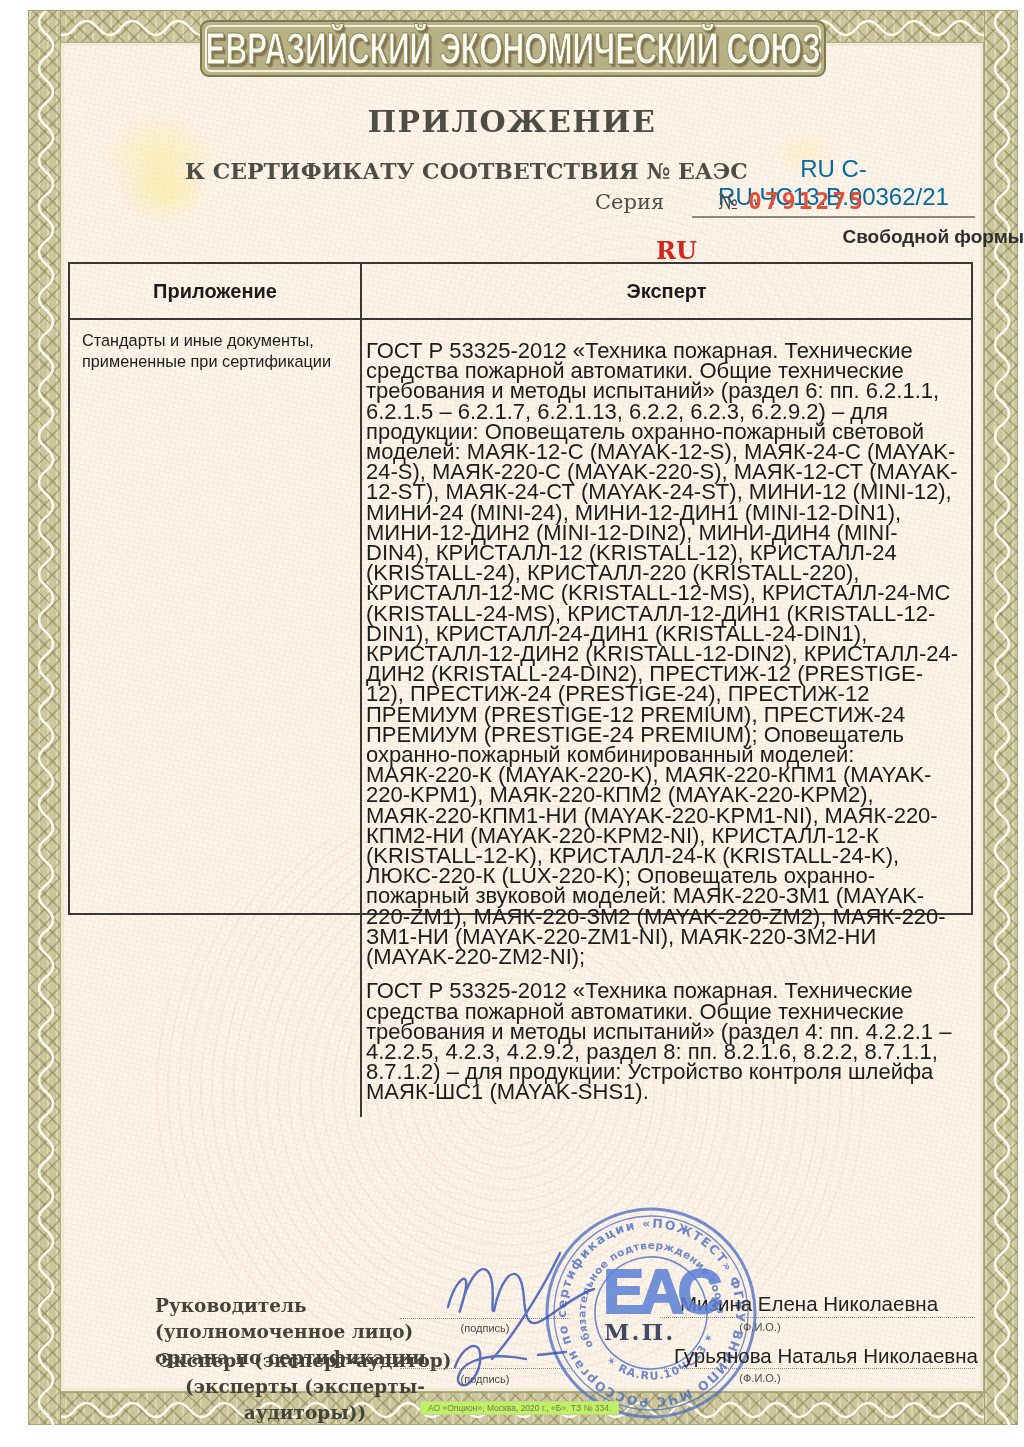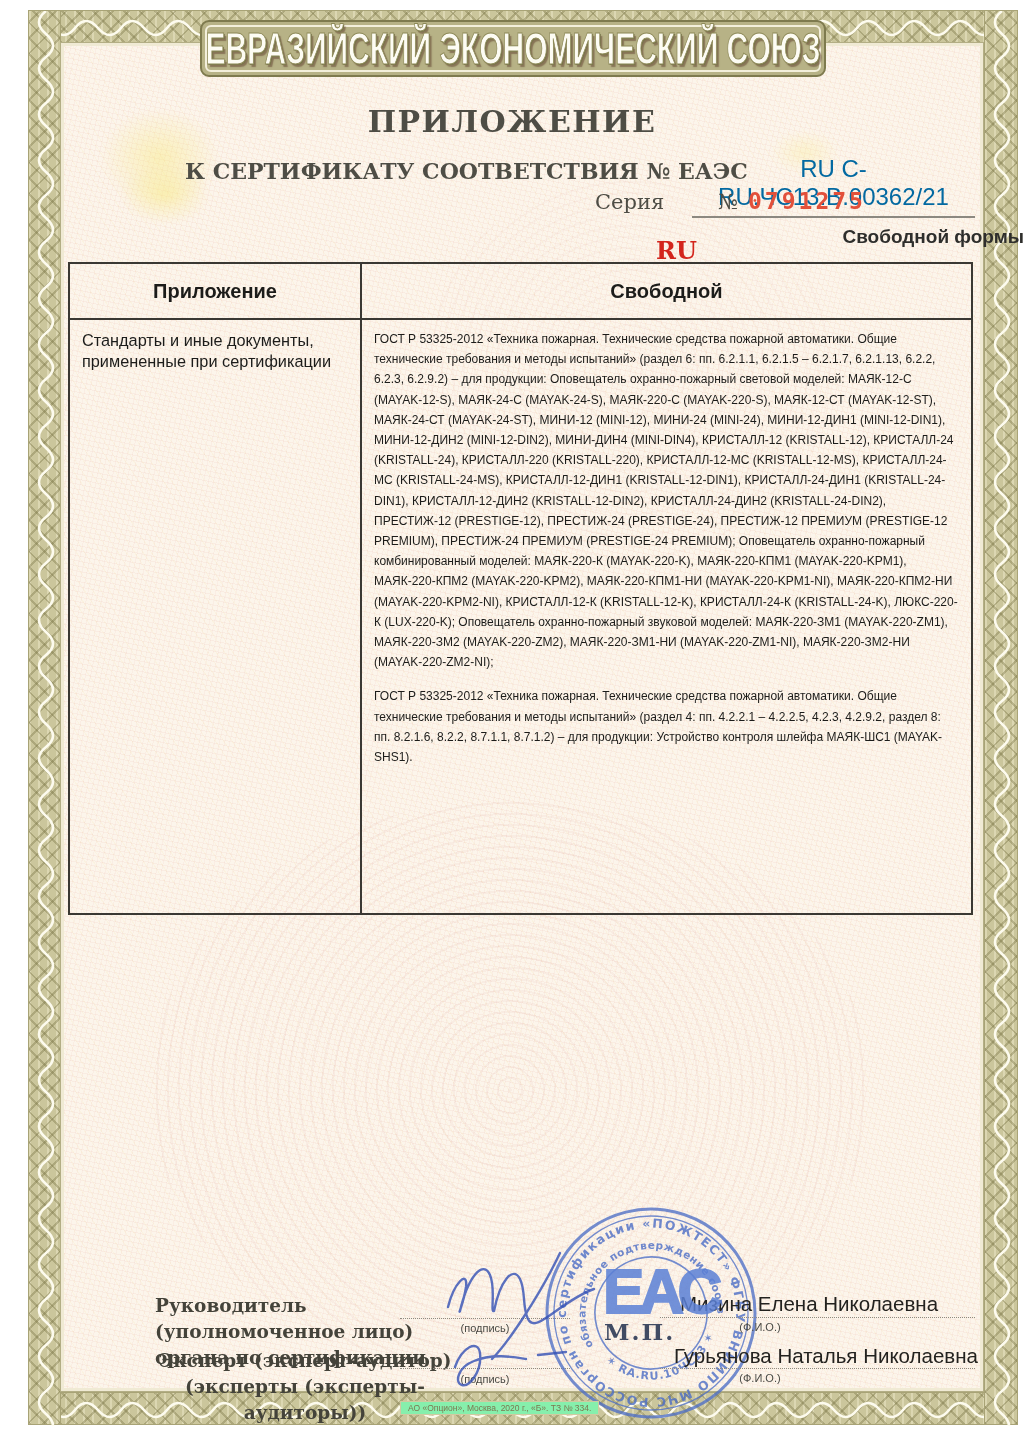--- a/index.html
+++ b/index.html
@@ -56,35 +56,35 @@
   .form-note{position:absolute;left:0;top:226px;width:1024px;text-align:right;
     font-weight:bold;font-size:19px;color:#2e2e2c;}
   
   .doc-table{position:absolute;left:68px;top:262px;width:905px;height:653px;box-sizing:border-box;
     border:2px solid #3a3833;display:grid;grid-template-columns:292px 1fr;grid-template-rows:56px 1fr;}
   .cell{box-sizing:border-box;color:#1c1c1a;}
   .th{display:flex;align-items:center;justify-content:center;font-weight:bold;font-size:20px;
     border-bottom:2px solid #3a3833;}
   .col1{border-right:2px solid #3a3833;}
   .td1{padding:10px 12px 0 12px;font-weight:normal;font-size:16.3px;line-height:21px;}
-  .td2{padding:9px 12px 0 12px;font-size:12px;line-height:20.2px;}
+  .td2{padding:9px 12px 0 4px;font-size:22px;line-height:20.2px;margin-top:12px;}
   .td2 p{margin:0 0 14px 0;}
   
   .sig-label{position:absolute;font-family:"DejaVu Serif","Liberation Serif",serif;font-weight:bold;
     font-size:18.5px;line-height:26px;color:#44433a;}
   .sig-line{position:absolute;border-bottom:1px dotted #8f8b80;}
   .small-cap{position:absolute;font-size:11px;color:#4a4a45;text-align:center;}
   .fio-name{position:absolute;font-size:20.5px;color:#23221f;white-space:nowrap;z-index:5;}
   .sig-svg{position:absolute;left:380px;top:1235px;z-index:4;}
   .stamp{position:absolute;left:538px;top:1200px;z-index:3;opacity:.92;}
   .mp{position:absolute;left:604px;top:1318px;z-index:6;font-family:"DejaVu Serif","Liberation Serif",serif;
     font-weight:bold;font-size:23px;letter-spacing:2px;color:#2d3a56;opacity:.9;}
   .eac{position:absolute;left:603px;top:1256px;z-index:5;font-weight:bold;font-size:62px;
     color:#5b80d6;letter-spacing:-5px;transform:scaleY(1.02);-webkit-text-stroke:2px #5b80d6;opacity:.85;}
-  .footer-note{position:absolute;left:400px;top:1401px;z-index:6;background:#86efac;
+  .footer-note{position:absolute;left:420px;top:1401px;z-index:6;background:#bef264;
     border:1px solid #cfcaa0;padding:1px 7px;font-size:8.5px;color:#7b7750;white-space:nowrap;}
 </style>
 </head>
 <body>
 
 <div class="page">
 
   <div class="strip strip-top">
     <svg width="990" height="33" viewBox="0 0 990 33">
       <path d="M0,17 q11,-14 23,0 t23,0 t23,0 t23,0 t23,0 t23,0 t23,0 t23,0 t23,0 t23,0 t23,0 t23,0 t23,0 t23,0 t23,0 t23,0 t23,0 t23,0 t23,0 t23,0 t23,0 t23,0 t23,0 t23,0 t23,0 t23,0 t23,0 t23,0 t23,0 t23,0 t23,0 t23,0 t23,0 t23,0 t23,0 t23,0 t23,0 t23,0 t23,0 t23,0 t23,0 t23,0 t23,0" fill="none" stroke="#fdfbee" stroke-width="2.6"></path>
@@ -124,21 +124,21 @@
   <div class="series-row">
     <span class="series-label">Серия</span>
     <span class="series-value">RU</span>
     <span class="num-sign">№</span>
     <span class="blank-number">0791275</span>
   </div>
   <div class="form-note">Свободной формы</div>
 
   <div class="doc-table">
     <div class="cell th col1">Приложение</div>
-    <div class="cell th">Свободной</div>
+    <div class="cell th">Эксперт</div>
     <div class="cell td1 col1">Стандарты и иные документы, примененные при сертификации</div>
     <div class="cell td2">
       <p>ГОСТ Р 53325-2012 «Техника пожарная. Технические средства пожарной автоматики. Общие технические требования и методы испытаний» (раздел 6: пп. 6.2.1.1, 6.2.1.5 – 6.2.1.7, 6.2.1.13, 6.2.2, 6.2.3, 6.2.9.2) – для продукции: Оповещатель охранно-пожарный световой моделей: МАЯК-12-С (MAYAK-12-S), МАЯК-24-С (MAYAK-24-S), МАЯК-220-С (MAYAK-220-S), МАЯК-12-СТ (MAYAK-12-ST), МАЯК-24-СТ (MAYAK-24-ST), МИНИ-12 (MINI-12), МИНИ-24 (MINI-24), МИНИ-12-ДИН1 (MINI-12-DIN1), МИНИ-12-ДИН2 (MINI-12-DIN2), МИНИ-ДИН4 (MINI-DIN4), КРИСТАЛЛ-12 (KRISTALL-12), КРИСТАЛЛ-24 (KRISTALL-24), КРИСТАЛЛ-220 (KRISTALL-220), КРИСТАЛЛ-12-МС (KRISTALL-12-MS), КРИСТАЛЛ-24-МС (KRISTALL-24-MS), КРИСТАЛЛ-12-ДИН1 (KRISTALL-12-DIN1), КРИСТАЛЛ-24-ДИН1 (KRISTALL-24-DIN1), КРИСТАЛЛ-12-ДИН2 (KRISTALL-12-DIN2), КРИСТАЛЛ-24-ДИН2 (KRISTALL-24-DIN2), ПРЕСТИЖ-12 (PRESTIGE-12), ПРЕСТИЖ-24 (PRESTIGE-24), ПРЕСТИЖ-12 ПРЕМИУМ (PRESTIGE-12 PREMIUM), ПРЕСТИЖ-24 ПРЕМИУМ (PRESTIGE-24 PREMIUM); Оповещатель охранно-пожарный комбинированный моделей: МАЯК-220-К (MAYAK-220-K), МАЯК-220-КПМ1 (MAYAK-220-KPM1), МАЯК-220-КПМ2 (MAYAK-220-KPM2), МАЯК-220-КПМ1-НИ (MAYAK-220-KPM1-NI), МАЯК-220-КПМ2-НИ (MAYAK-220-KPM2-NI), КРИСТАЛЛ-12-К (KRISTALL-12-K), КРИСТАЛЛ-24-К (KRISTALL-24-K), ЛЮКС-220-К (LUX-220-K); Оповещатель охранно-пожарный звуковой моделей: МАЯК-220-ЗМ1 (MAYAK-220-ZM1), МАЯК-220-ЗМ2 (MAYAK-220-ZM2), МАЯК-220-ЗМ1-НИ (MAYAK-220-ZM1-NI), МАЯК-220-ЗМ2-НИ (MAYAK-220-ZM2-NI);</p>
       <p>ГОСТ Р 53325-2012 «Техника пожарная. Технические средства пожарной автоматики. Общие технические требования и методы испытаний» (раздел 4: пп. 4.2.2.1 – 4.2.2.5, 4.2.3, 4.2.9.2, раздел 8: пп. 8.2.1.6, 8.2.2, 8.7.1.1, 8.7.1.2) – для продукции: Устройство контроля шлейфа МАЯК-ШС1 (MAYAK-SHS1).</p>
     </div>
   </div>
 
   <div class="sig-label" style="left:155px;top:1293px;width:278px;">Руководитель (уполномоченное лицо) органа по сертификации</div>
   <div class="sig-line" style="left:400px;top:1318px;width:170px;"></div>
   <div class="small-cap" style="left:400px;top:1322px;width:170px;">(подпись)</div>

